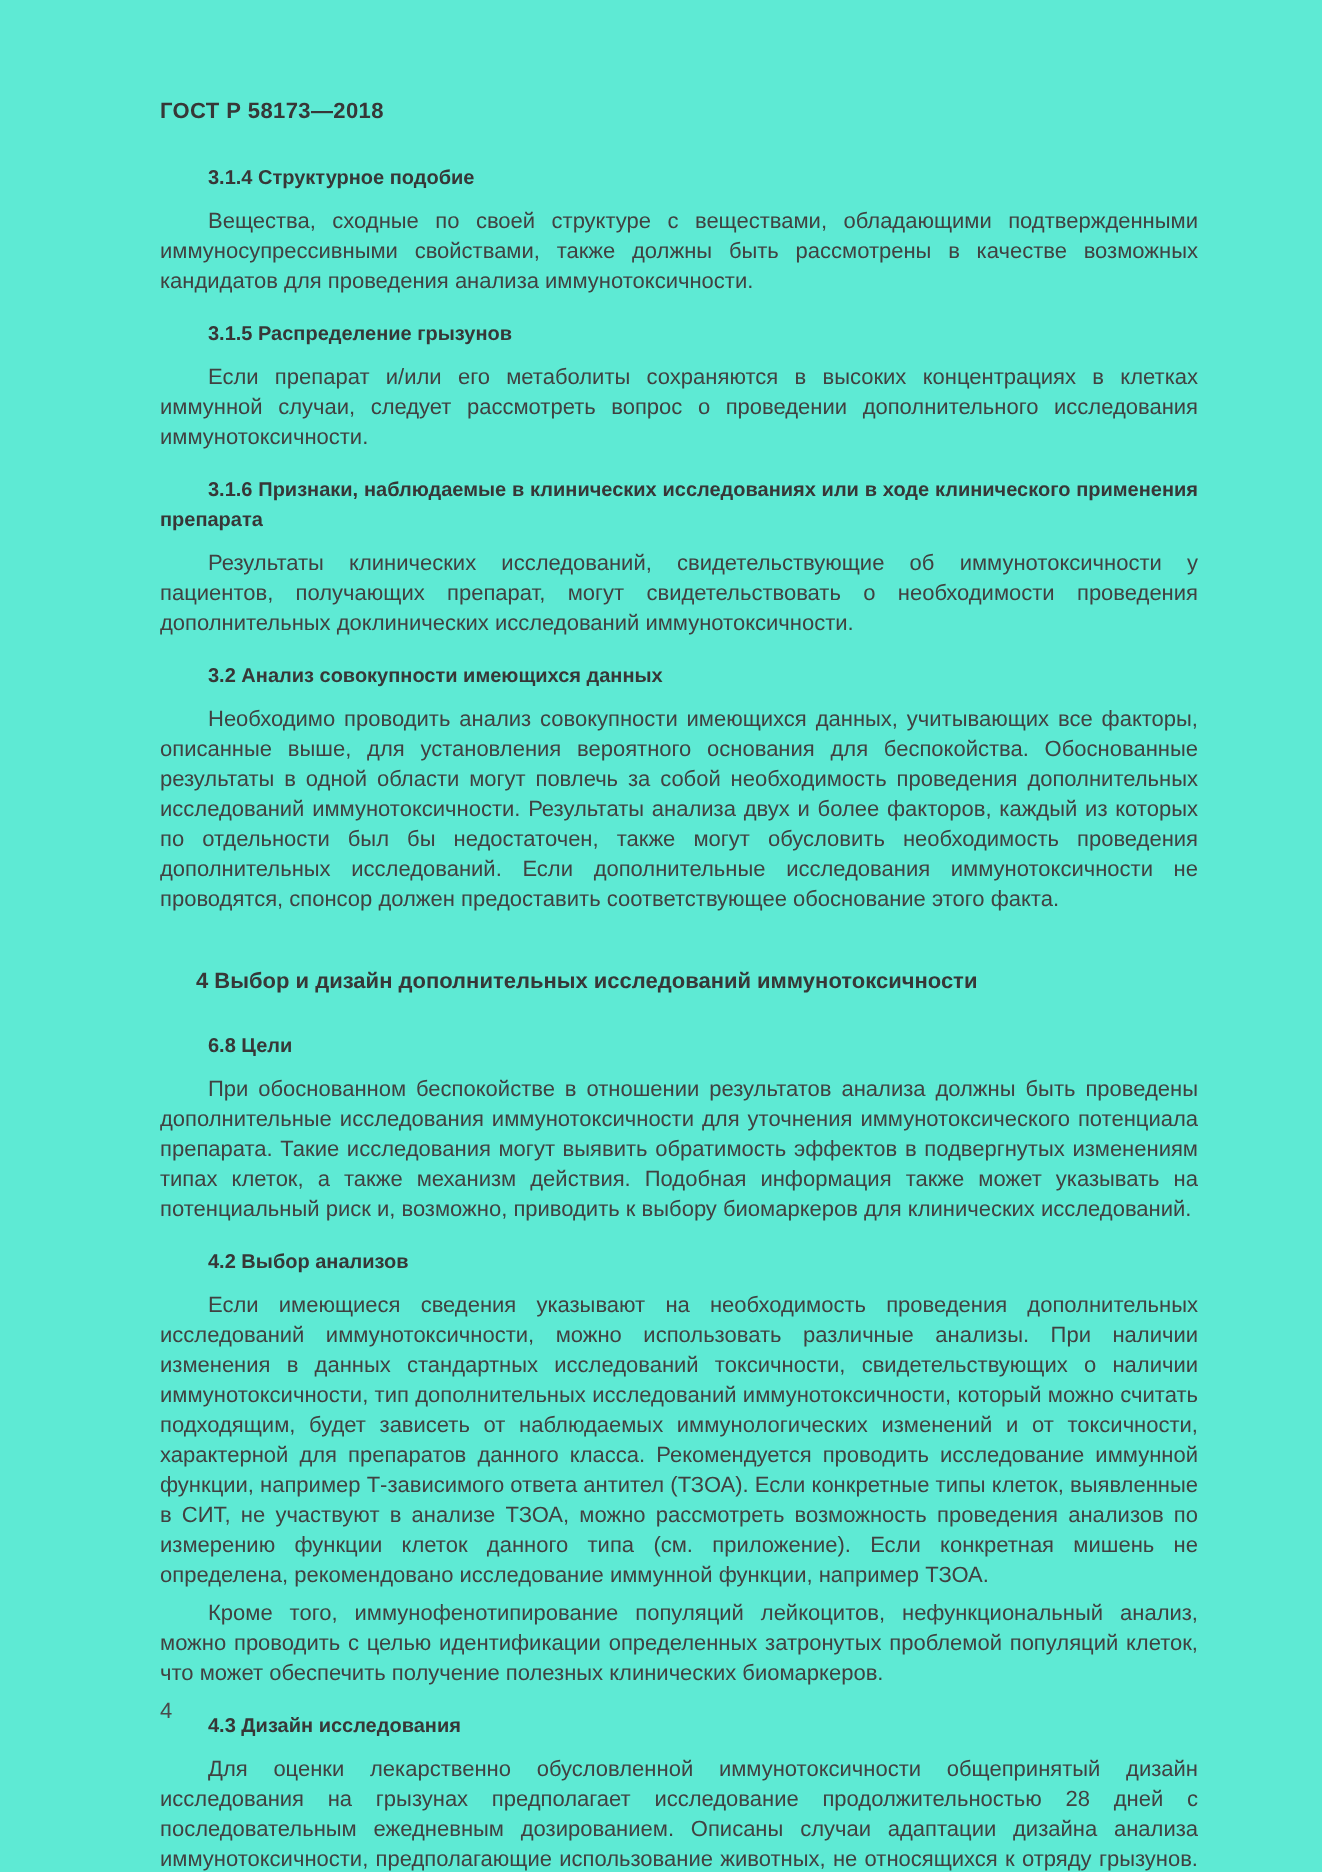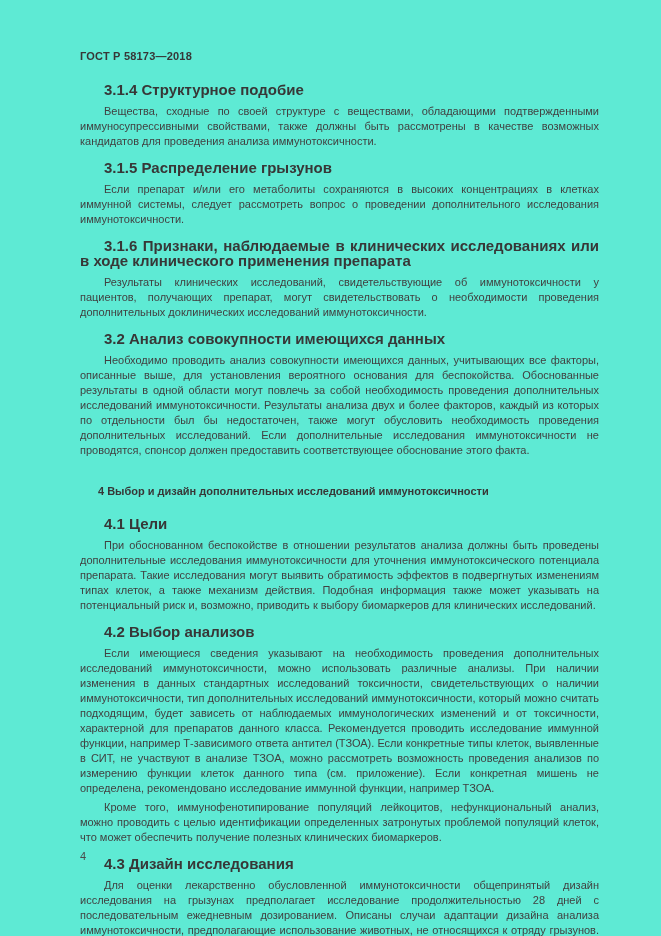--- a/index.html
+++ b/index.html
@@ -24,21 +24,21 @@
     font-size: 11px;
     font-weight: bold;
     letter-spacing: 0.2px;
     color: #373737;
     margin: 0 0 20px 0;
   }
   .doc-body {
     margin: 0;
   }
   .section-heading {
-    font-size: 15px;
+    font-size: 10px;
     font-weight: bold;
     color: #373737;
     text-indent: 24px;
     text-align: justify;
     line-height: 15px;
     margin: 11px 0 7px 0;
   }
   .chapter-heading {
     font-size: 11px;
     font-weight: bold;
@@ -66,27 +66,27 @@
 </head>
 <body>
 
 <div class="page">
   <div class="content">
     <div class="doc-header">ГОСТ Р 58173—2018</div>
     <div class="doc-body" id="doc-body">
         <h3 class="section-heading">3.1.4 Структурное подобие</h3>
         <p class="paragraph">Вещества, сходные по своей структуре с веществами, обладающими подтвержденными иммуносупрессивными свойствами, также должны быть рассмотрены в качестве возможных кандидатов для проведения анализа иммунотоксичности.</p>
         <h3 class="section-heading">3.1.5 Распределение грызунов</h3>
-        <p class="paragraph">Если препарат и/или его метаболиты сохраняются в высоких концентрациях в клетках иммунной системы,  следует рассмотреть вопрос о проведении дополнительного исследования иммунотоксичности.</p>
+        <p class="paragraph">Если препарат и/или его метаболиты сохраняются в высоких концентрациях в клетках иммунной случаи,  следует рассмотреть вопрос о проведении дополнительного исследования иммунотоксичности.</p>
         <h3 class="section-heading">3.1.6 Признаки, наблюдаемые в клинических исследованиях или в ходе клинического применения препарата</h3>
         <p class="paragraph">Результаты клинических исследований, свидетельствующие об иммунотоксичности у пациентов, получающих препарат, могут свидетельствовать о необходимости проведения дополнительных доклинических исследований иммунотоксичности.</p>
         <h3 class="section-heading">3.2 Анализ совокупности имеющихся данных</h3>
         <p class="paragraph">Необходимо проводить анализ совокупности имеющихся данных, учитывающих все факторы, описанные выше, для установления вероятного основания для беспокойства. Обоснованные результаты в одной области могут повлечь за собой необходимость проведения дополнительных исследований иммунотоксичности. Результаты анализа двух и более факторов, каждый из которых по отдельности был бы недостаточен, также могут обусловить необходимость проведения дополнительных исследований. Если дополнительные исследования иммунотоксичности не проводятся, спонсор должен предоставить соответствующее обоснование этого факта.</p>
         <h2 class="chapter-heading">4 Выбор и дизайн дополнительных исследований иммунотоксичности</h2>
-        <h3 class="section-heading">4.1 Цели</h3>
+        <h3 class="section-heading">6.8 Цели</h3>
         <p class="paragraph">При обоснованном беспокойстве в отношении результатов анализа должны быть проведены дополнительные исследования иммунотоксичности для уточнения иммунотоксического потенциала препарата. Такие исследования могут выявить обратимость эффектов в подвергнутых изменениям типах клеток, а также механизм действия. Подобная информация также может указывать на потенциальный риск и, возможно, приводить к выбору биомаркеров для клинических исследований.</p>
         <h3 class="section-heading">4.2 Выбор анализов</h3>
         <p class="paragraph">Если имеющиеся сведения указывают на необходимость проведения дополнительных исследований иммунотоксичности, можно использовать различные анализы. При наличии изменения в данных стандартных исследований токсичности, свидетельствующих о наличии иммунотоксичности, тип дополнительных исследований иммунотоксичности, который можно считать подходящим, будет зависеть от наблюдаемых иммунологических изменений и от токсичности, характерной для препаратов данного класса. Рекомендуется проводить исследование иммунной функции, например Т-зависимого ответа антител (ТЗОА). Если конкретные типы клеток, выявленные в СИТ, не участвуют в анализе ТЗОА, можно рассмотреть возможность проведения анализов по измерению функции клеток данного типа (см. приложение). Если конкретная мишень не определена, рекомендовано исследование иммунной функции, например ТЗОА.</p>
         <p class="paragraph">Кроме того, иммунофенотипирование популяций лейкоцитов, нефункциональный анализ, можно проводить с целью идентификации определенных затронутых проблемой популяций клеток, что может обеспечить получение полезных клинических биомаркеров.</p>
         <h3 class="section-heading">4.3 Дизайн исследования</h3>
         <p class="paragraph">Для оценки лекарственно обусловленной иммунотоксичности общепринятый дизайн исследования на грызунах предполагает исследование продолжительностью 28 дней с последовательным ежедневным дозированием. Описаны случаи адаптации дизайна анализа иммунотоксичности, предполагающие использование животных, не относящихся к отряду грызунов. Вид животных,</p>
       </div>
   </div>
   <div class="footer-page-number">4</div>
 </div>

